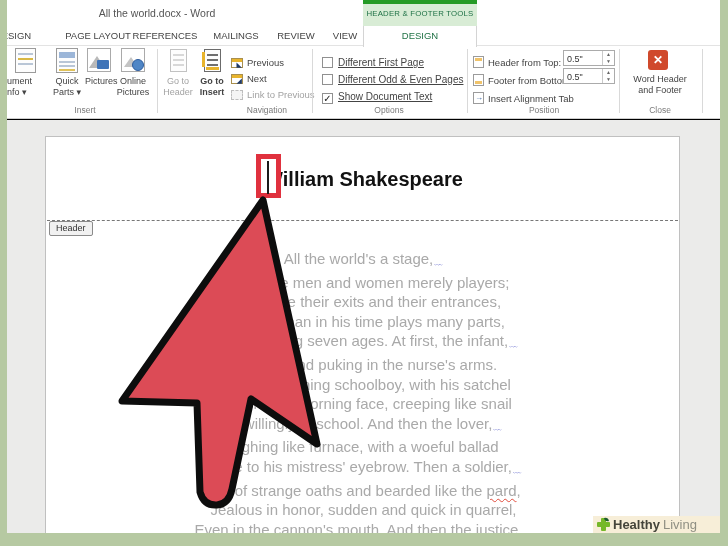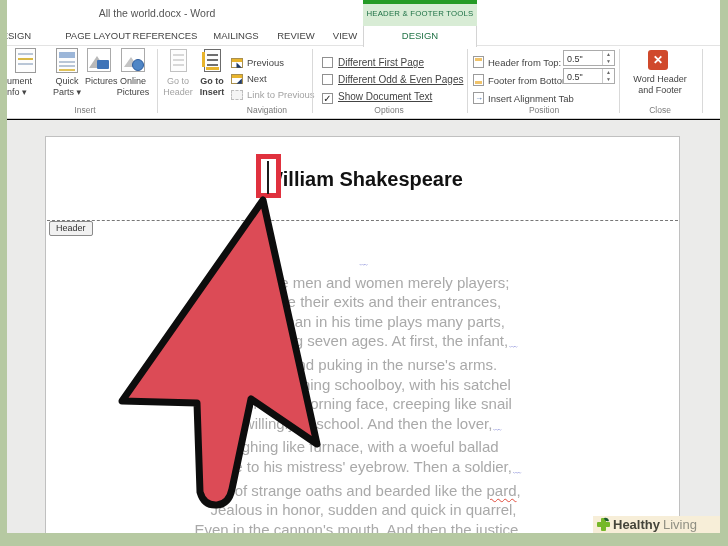--- a/index.html
+++ b/index.html
@@ -252,21 +252,21 @@
     <div id="page">
 
       <div id="hdr-title">William Shakespeare</div>
       <div id="cursor-box"></div>
       <div id="ibeam"></div>
 
       <div id="dotline"></div>
       <div id="header-tag">Header</div>
 
       <div id="poem">
-        <div class="poem-line"><span class="sq-blue"></span></div>
+        <div class="poem-line"><span>All the world's a stage,</span><span class="sq-blue"></span></div>
         <div class="poem-line"><span>And all the men and women merely players;</span></div>
         <div class="poem-line"><span>They have their exits and their entrances,</span></div>
         <div class="poem-line"><span>And one man in his time plays many parts,</span></div>
         <div class="poem-line"><span>His acts being seven ages. At first, the infant,</span><span class="sq-blue"></span></div>
         <div class="poem-line"><span>Mewling and puking in the nurse's arms.</span></div>
         <div class="poem-line"><span>Then the whining schoolboy, with his satchel</span></div>
         <div class="poem-line"><span>And shining morning face, creeping like snail</span></div>
         <div class="poem-line"><span>Unwillingly to school. And then the lover,</span><span class="sq-blue"></span></div>
         <div class="poem-line"><span>Sighing like furnace, with a woeful ballad</span></div>
         <div class="poem-line"><span>Made to his mistress' eyebrow. Then a soldier,</span><span class="sq-blue"></span></div>

